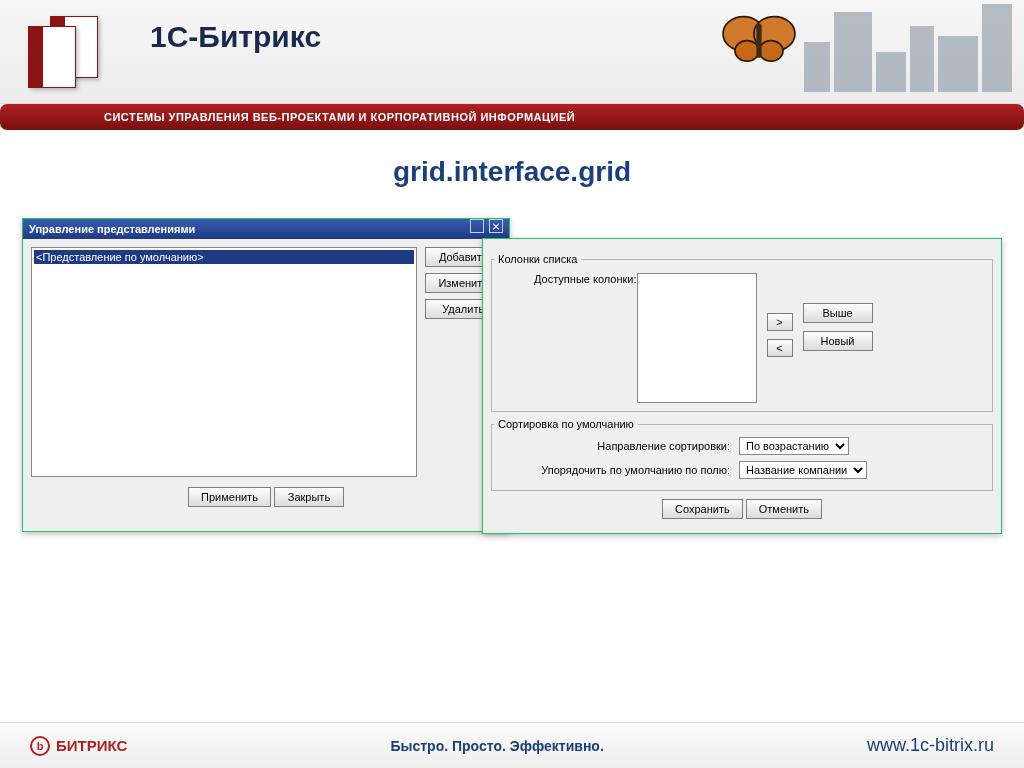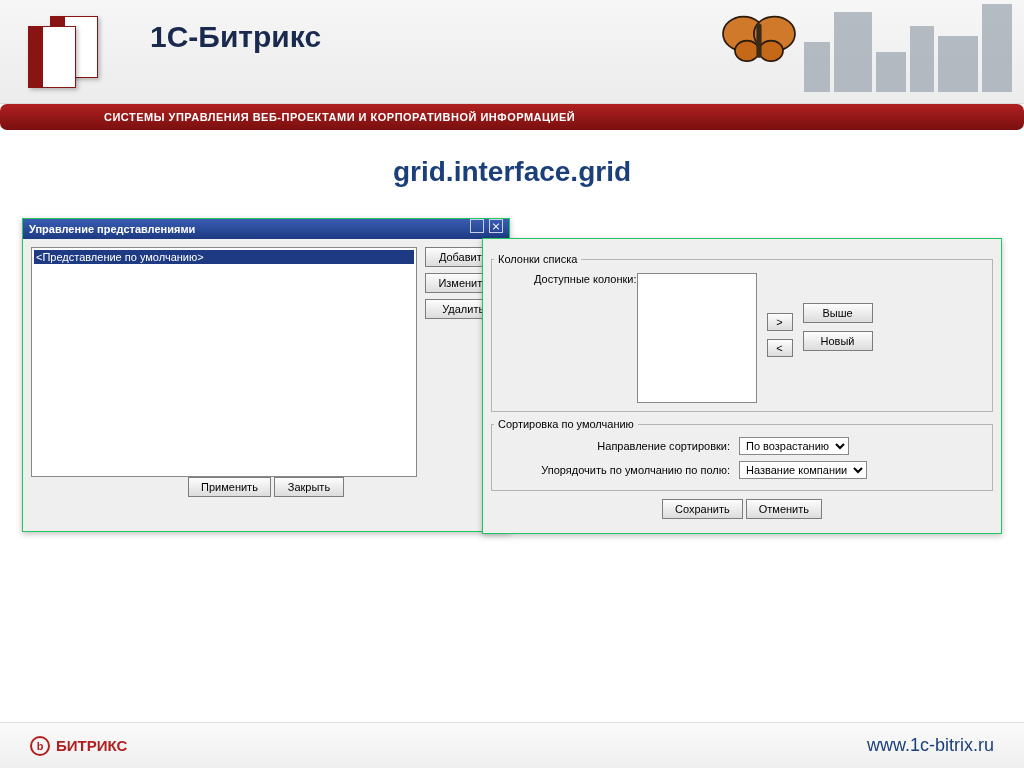--- a/index.html
+++ b/index.html
@@ -169,20 +169,21 @@
   #dlg1 .viewlist {
     flex:1;
     border:1px solid #888;
     background:#fff;
   }
   #dlg1 .side-btns {
     display:flex; flex-direction:column; gap:6px;
   }
   #dlg1 .footer {
     text-align:center;
+    padding-top:10px;
   }
 
   
   #dlg2 { left:482px; top:238px; width:520px; }
   #dlg2 table.row { width:100%; }
   #dlg2 table.row td { vertical-align:middle; }
   #dlg2 .cols-area {
     display:flex;
     gap:10px;
     align-items:flex-start;
@@ -336,14 +337,15 @@
       <span class="btn">Отменить</span>
     </div>
   </div>
 </div>
 
 <div class="foot">
   <div class="logo">
     <div class="circ">b</div>
     <span>БИТРИКС</span>
   </div>
+  <div>Быстро. Просто. Эффективно.</div>
   <div class="url">www.1c-bitrix.ru</div>
 </div>
 
 </body></html>

